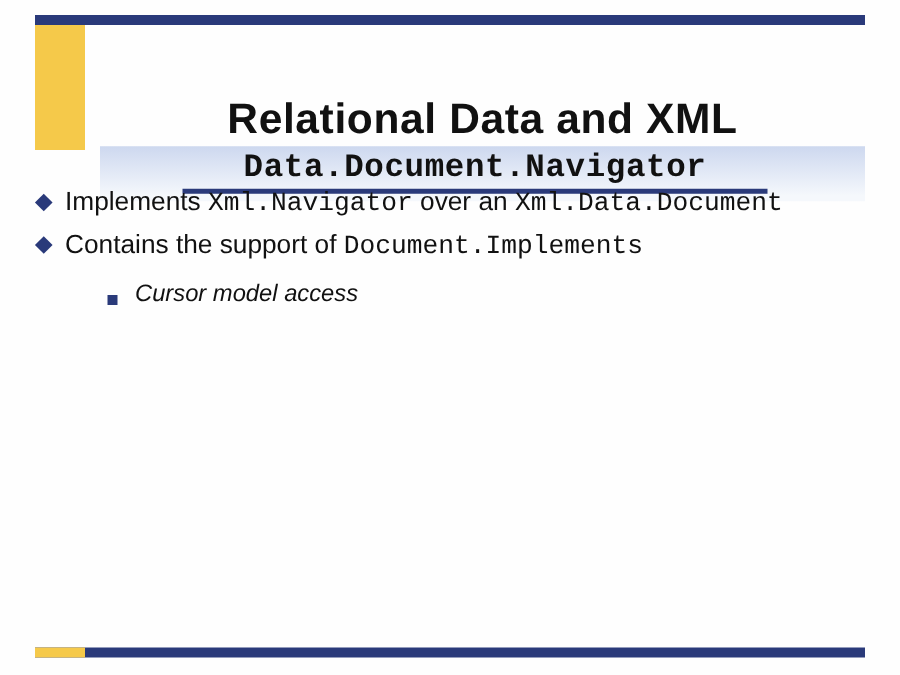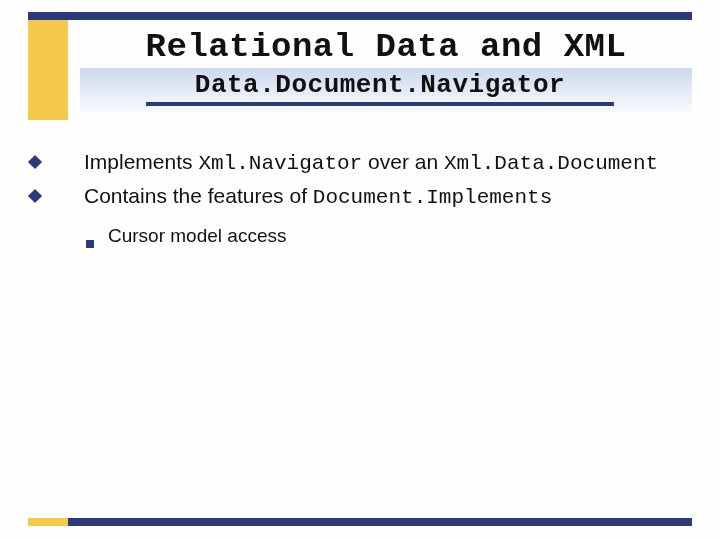--- a/index.html
+++ b/index.html
@@ -31,22 +31,23 @@
     position: absolute;
     top: 28px;
     left: 80px;
     right: 28px;
     text-align: center;
   }
   .title-area h1 {
     font-size: 34px;
     font-weight: bold;
     color: #111;
-    font-family: Liberation Mono, monospace;
+    font-family: Liberation Sans, sans-serif;
     letter-spacing: 0.5px;
+    margin-top: 48px;
   }
   .subtitle-band {
     margin-top: 2px;
     background: linear-gradient(to bottom, #cdd8ef 0%, #f5f8fc 90%);
     padding: 2px 12px 6px 0;
     position: relative;
   }
   .subtitle-band .subtitle {
     font-family: "Courier New", Courier, monospace;
     font-weight: bold;
@@ -67,21 +68,20 @@
     left: 28px;
     right: 28px;
     font-size: 21px;
     color: #111;
     line-height: 1.35;
   }
   .bullet-row {
     display: flex;
     align-items: flex-start;
     margin-bottom: 4px;
-    gap: 32px;
   }
   .bullet-diamond {
     width: 14px;
     height: 14px;
     flex-shrink: 0;
     margin-top: 7px;
     margin-right: 10px;
     position: relative;
   }
   .bullet-diamond::before {
@@ -97,23 +97,24 @@
   .bullet-text { flex: 1; }
   .mono {
     font-family: "Courier New", Courier, monospace;
     font-size: 21px;
   }
   .sub-list {
     margin: 10px 0 14px 58px;
   }
   .sub-row {
     display: flex;
-    align-items: flex-end;
+    align-items: center;
     margin-bottom: 6px;
     font-size: 19px;
+    font-style: italic;
   }
   .sub-square {
     width: 8px;
     height: 8px;
     background: #2a3a7a;
     flex-shrink: 0;
     margin-top: 9px;
     margin-right: 14px;
   }
   .bottom-bar {
@@ -147,21 +148,21 @@
   </div>
 </div>
 
 <div class="content" id="content">
     <div class="bullet-row">
       <div class="bullet-diamond"></div>
       <div class="bullet-text"><span>Implements </span><span class="mono">Xml.Navigator</span><span> over an </span><span class="mono">Xml.Data.Document</span></div>
     </div>
     <div class="bullet-row">
       <div class="bullet-diamond"></div>
-      <div class="bullet-text"><span>Contains the features of </span><span class="mono">Document.Implements</span></div>
+      <div class="bullet-text"><span>Contains the support of </span><span class="mono">Document.Implements</span></div>
     </div>
     <div class="sub-list">
       <div class="sub-row">
         <div class="sub-square"></div>
         <div>Cursor model access</div>
       </div>
     </div>
   </div>
 
 <div class="bottom-bar"></div>

